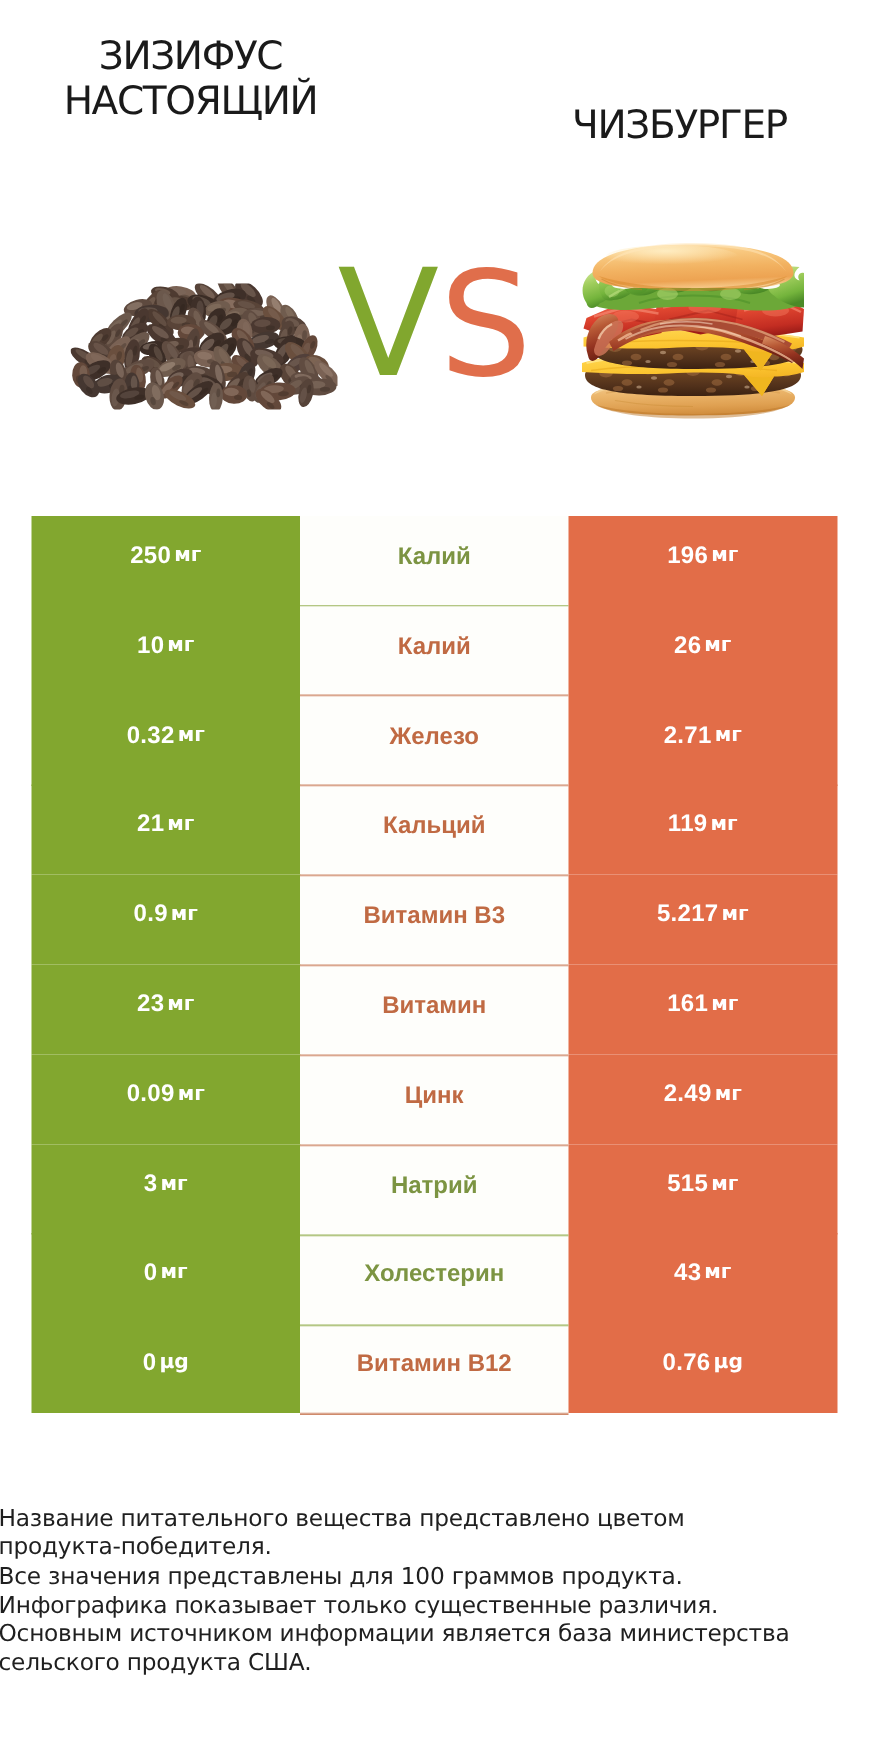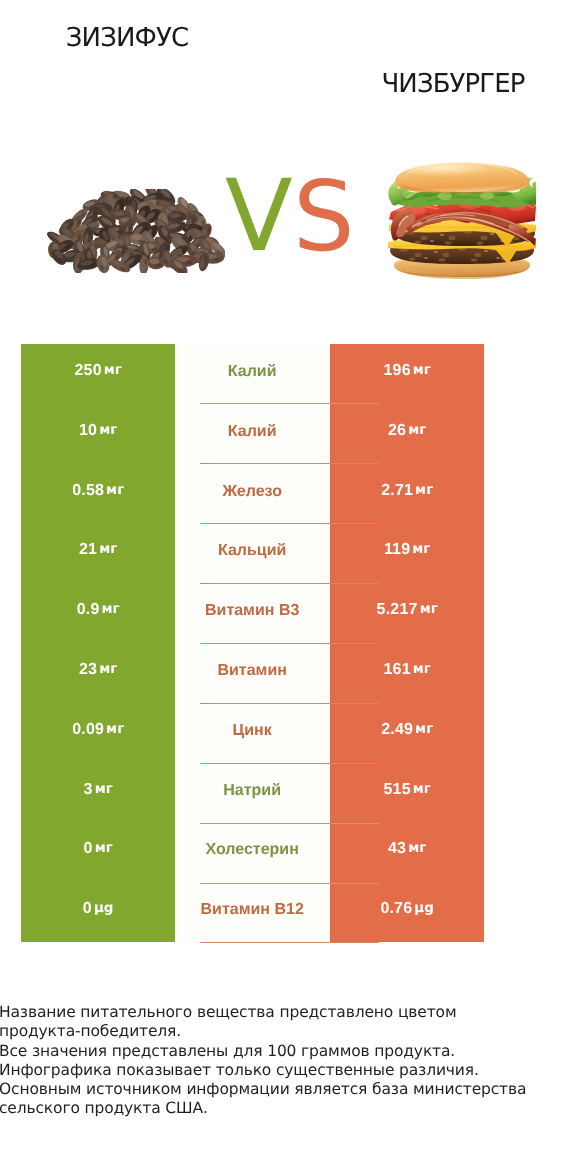--- a/index.html
+++ b/index.html
@@ -20,21 +20,21 @@
   
   .hero-left{position:absolute;left:47px;top:189px;width:178px;height:84px;}
   .hero-right{position:absolute;left:388px;top:160px;width:148px;height:120px;}
   .vs{position:absolute;left:225px;top:171px;width:140px;height:92px;
       font-family:"DejaVu Sans",sans-serif;font-weight:400;white-space:nowrap;}
   .vs span{position:absolute;top:0;line-height:92px;font-size:99px;}
   .vs .v{color:#81a72e;left:0px;}
   .vs .s{color:#e06e4b;left:68px;top:0px;font-size:97px;}
 
   
-  .cmp{position:absolute;left:21px;top:344px;width:463px;}
+  .cmp{position:absolute;left:21px;top:344px;width:537px;}
   .row{position:relative;height:59.8px;display:flex;}
   .cell{width:179px;display:flex;align-items:center;justify-content:center;
         font-family:"Liberation Sans",sans-serif;
         font-size:16px;font-weight:700;letter-spacing:0.2px;box-sizing:border-box;
         line-height:1;}
   .cell .unit{font-family:"DejaVu Sans",sans-serif;font-size:13.5px;
               font-weight:700;margin-left:2px;letter-spacing:0;}
   .cell.l,.cell.r{padding-bottom:6px;}
   .cell.m{padding-bottom:3px;letter-spacing:0;}
   .cell.l{background:#82a72f;color:#ffffff;}
@@ -52,20 +52,21 @@
           font-size:15.5px;letter-spacing:-0.15px;color:#1f1f1f;line-height:19.3px;}
   .footer div{white-space:nowrap;}
 </style>
 </head>
 <body>
 
 <div class="page">
 
   <div class="title t-left">
       <div>ЗИЗИФУС</div>
+      <div>НАСТОЯЩИЙ</div>
     </div>
   <div class="title t-right">ЧИЗБУРГЕР</div>
 
   <div class="hero-left">
    <svg viewBox="0 0 178 84" width="178" height="84" xmlns="http://www.w3.org/2000/svg">
     <g>
           <g transform="translate(106 5)rotate(53)">
             <ellipse rx="12.0" ry="4.7" fill="#5e4a3f"></ellipse>
             <ellipse cx="-2.4" cy="-1.3" rx="6.7" ry="2.1" fill="#96816f" opacity=".35"></ellipse>
             <ellipse cx="3.8" cy="1.4" rx="3.6" ry="1.3" fill="#2a201a" opacity=".3"></ellipse>
@@ -852,21 +853,21 @@
         </div>
         <div class="cell m m-orange">Калий</div>
         <div class="cell r">
           <span>26</span>
           <span class="unit">мг</span>
         </div>
       </div>
       <div class="sep sep-orange" style="top: 119px;"></div>
       <div class="row">
         <div class="cell l">
-          <span>0.58</span>
+          <span>0.32</span>
           <span class="unit">мг</span>
         </div>
         <div class="cell m m-orange">Железо</div>
         <div class="cell r">
           <span>2.71</span>
           <span class="unit">мг</span>
         </div>
       </div>
       <div class="sep sep-orange" style="top: 179px;"></div>
       <div class="row">

